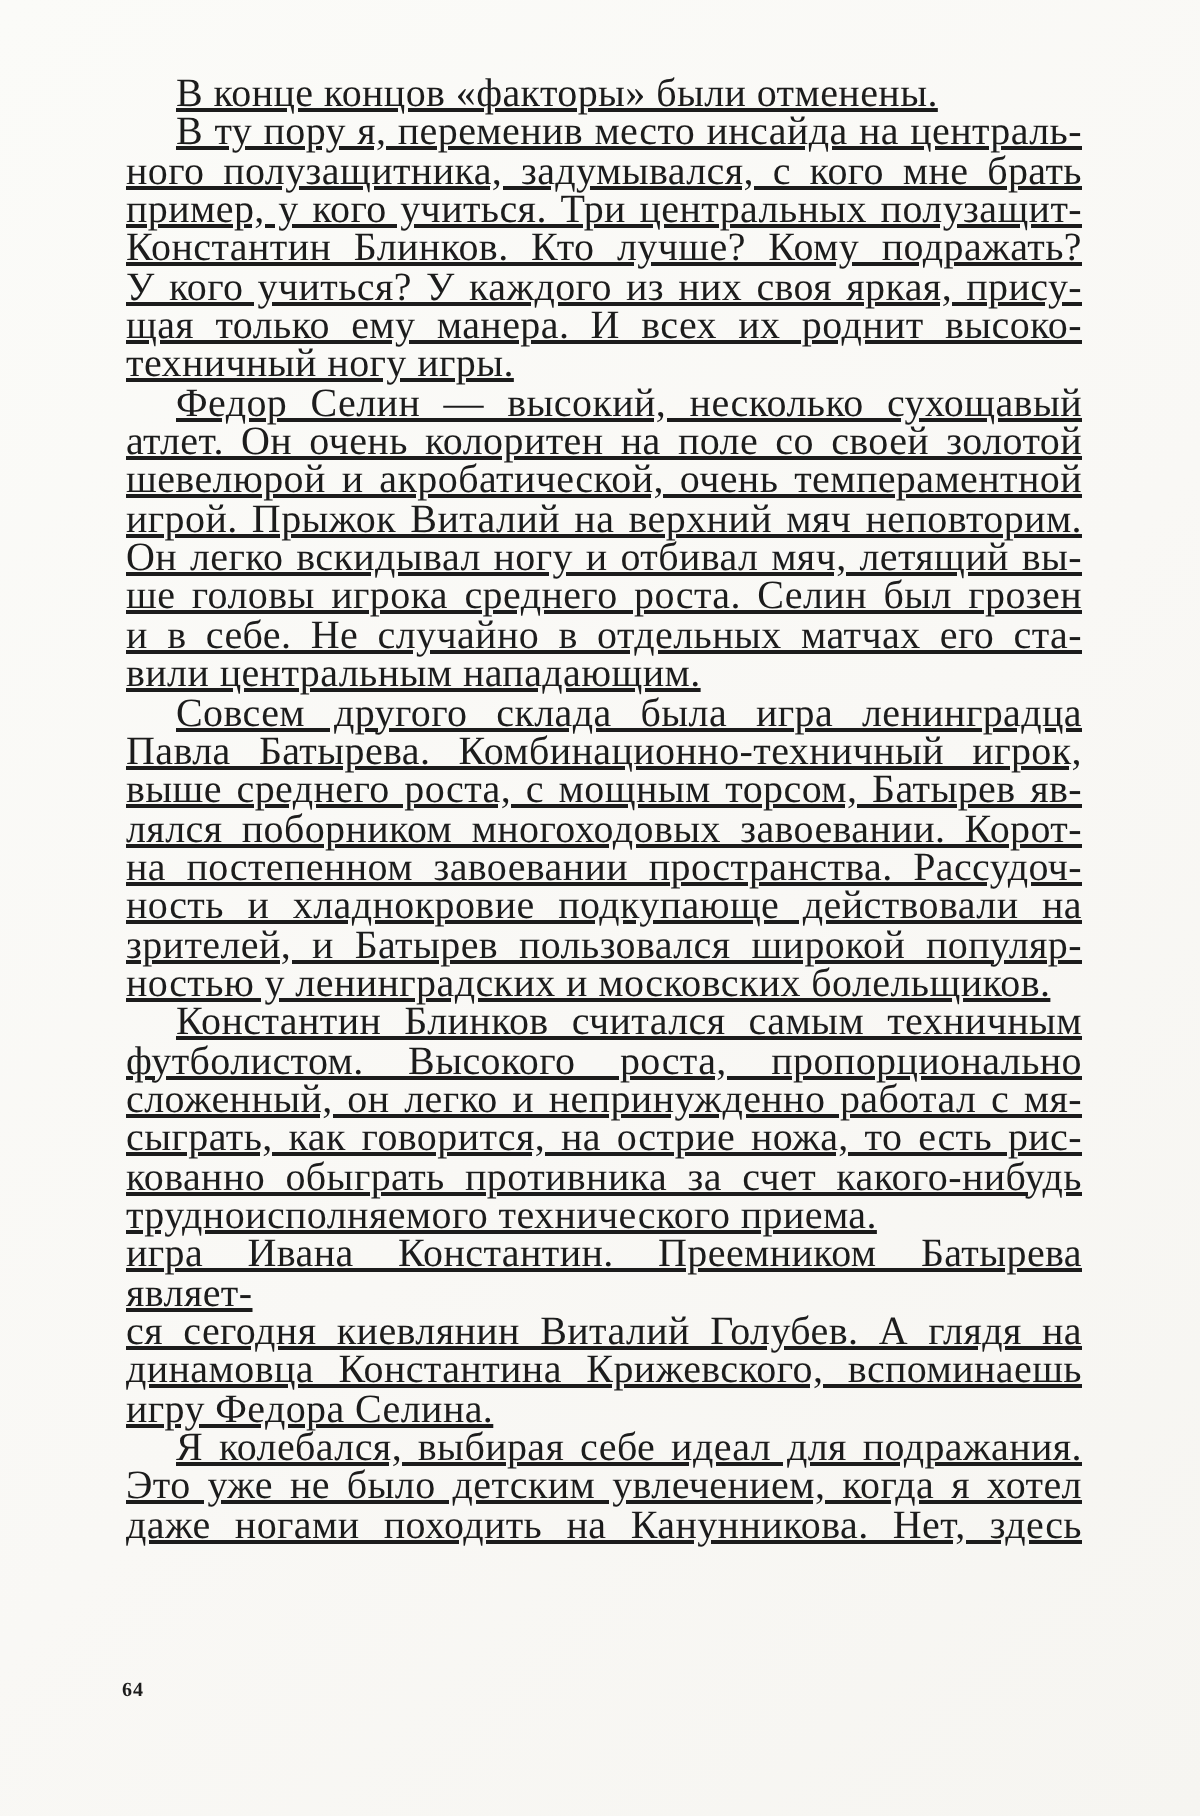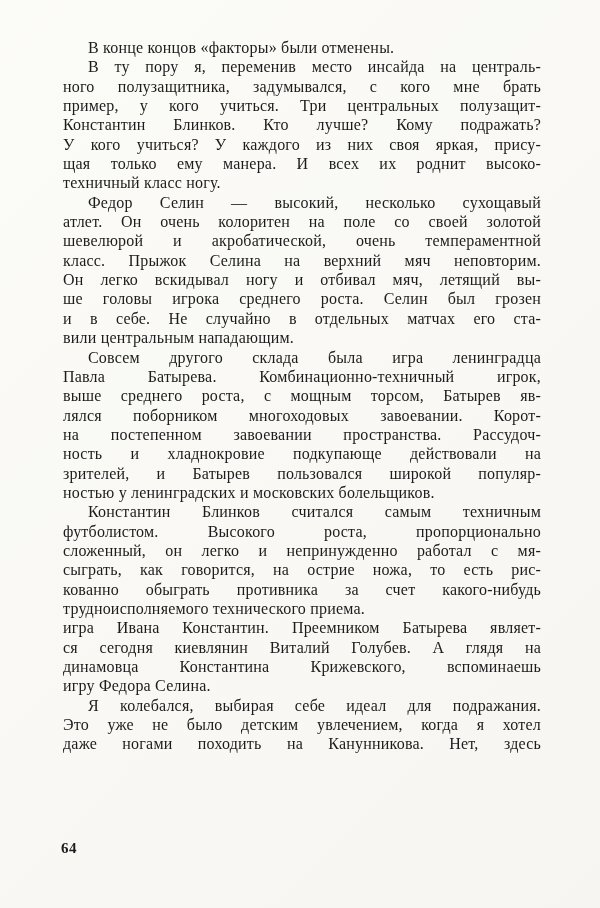--- a/index.html
+++ b/index.html
@@ -18,63 +18,64 @@
   .scan-page {
     position: absolute;
     inset: 0;
     background: linear-gradient(135deg, #fbfbf8 0%, #f9f8f5 55%, #f6f5f1 100%);
   }
   .text-block {
     position: absolute;
     left: 63px;
     top: 38px;
     width: 478px;
-    font-size: 16px;
+    font-size: 20px;
     line-height: 19.35px;
     letter-spacing: 0.2px;
+    text-decoration: underline;
   }
   .para { margin: 0; padding: 0; }
   .line {
     text-align: justify;
     text-align-last: justify;
     white-space: normal;
   }
   .line.first { text-indent: 25px; }
   .line.no-just { text-align-last: left; }
   .page-number {
     position: absolute;
     left: 61px;
     top: 840px;
-    font-size: 15px;
+    font-size: 10px;
     font-weight: bold;
     letter-spacing: 0.5px;
   }
 </style>
 </head>
 <body>
 
 <div class="scan-page">
   <div class="text-block">
       <div class="para">
         <div class="line first no-just">В конце концов «факторы» были отменены.</div>
       </div>
       <div class="para">
         <div class="line first">В ту пору я, переменив место инсайда на централь-</div>
         <div class="line">ного полузащитника, задумывался, с кого мне брать</div>
         <div class="line">пример, у кого учиться. Три центральных полузащит-</div>
         <div class="line">Константин Блинков. Кто лучше? Кому подражать?</div>
         <div class="line">У кого учиться? У каждого из них своя яркая, прису-</div>
         <div class="line">щая только ему манера. И всех их роднит высоко-</div>
-        <div class="line no-just">техничный класс ногу.</div>
+        <div class="line no-just">техничный ногу игры.</div>
       </div>
       <div class="para">
         <div class="line first">Федор Селин — высокий, несколько сухощавый</div>
         <div class="line">атлет. Он очень колоритен на поле со своей золотой</div>
         <div class="line">шевелюрой и акробатической, очень темпераментной</div>
-        <div class="line">класс. Прыжок Селина на верхний мяч неповторим.</div>
+        <div class="line">игрой. Прыжок Виталий на верхний мяч неповторим.</div>
         <div class="line">Он легко вскидывал ногу и отбивал мяч, летящий вы-</div>
         <div class="line">ше головы игрока среднего роста. Селин был грозен</div>
         <div class="line">и в себе. Не случайно в отдельных матчах его ста-</div>
         <div class="line no-just">вили центральным нападающим.</div>
       </div>
       <div class="para">
         <div class="line first">Совсем другого склада была игра ленинградца</div>
         <div class="line">Павла Батырева. Комбинационно-техничный игрок,</div>
         <div class="line">выше среднего роста, с мощным торсом, Батырев яв-</div>
         <div class="line">лялся поборником многоходовых завоевании. Корот-</div>

